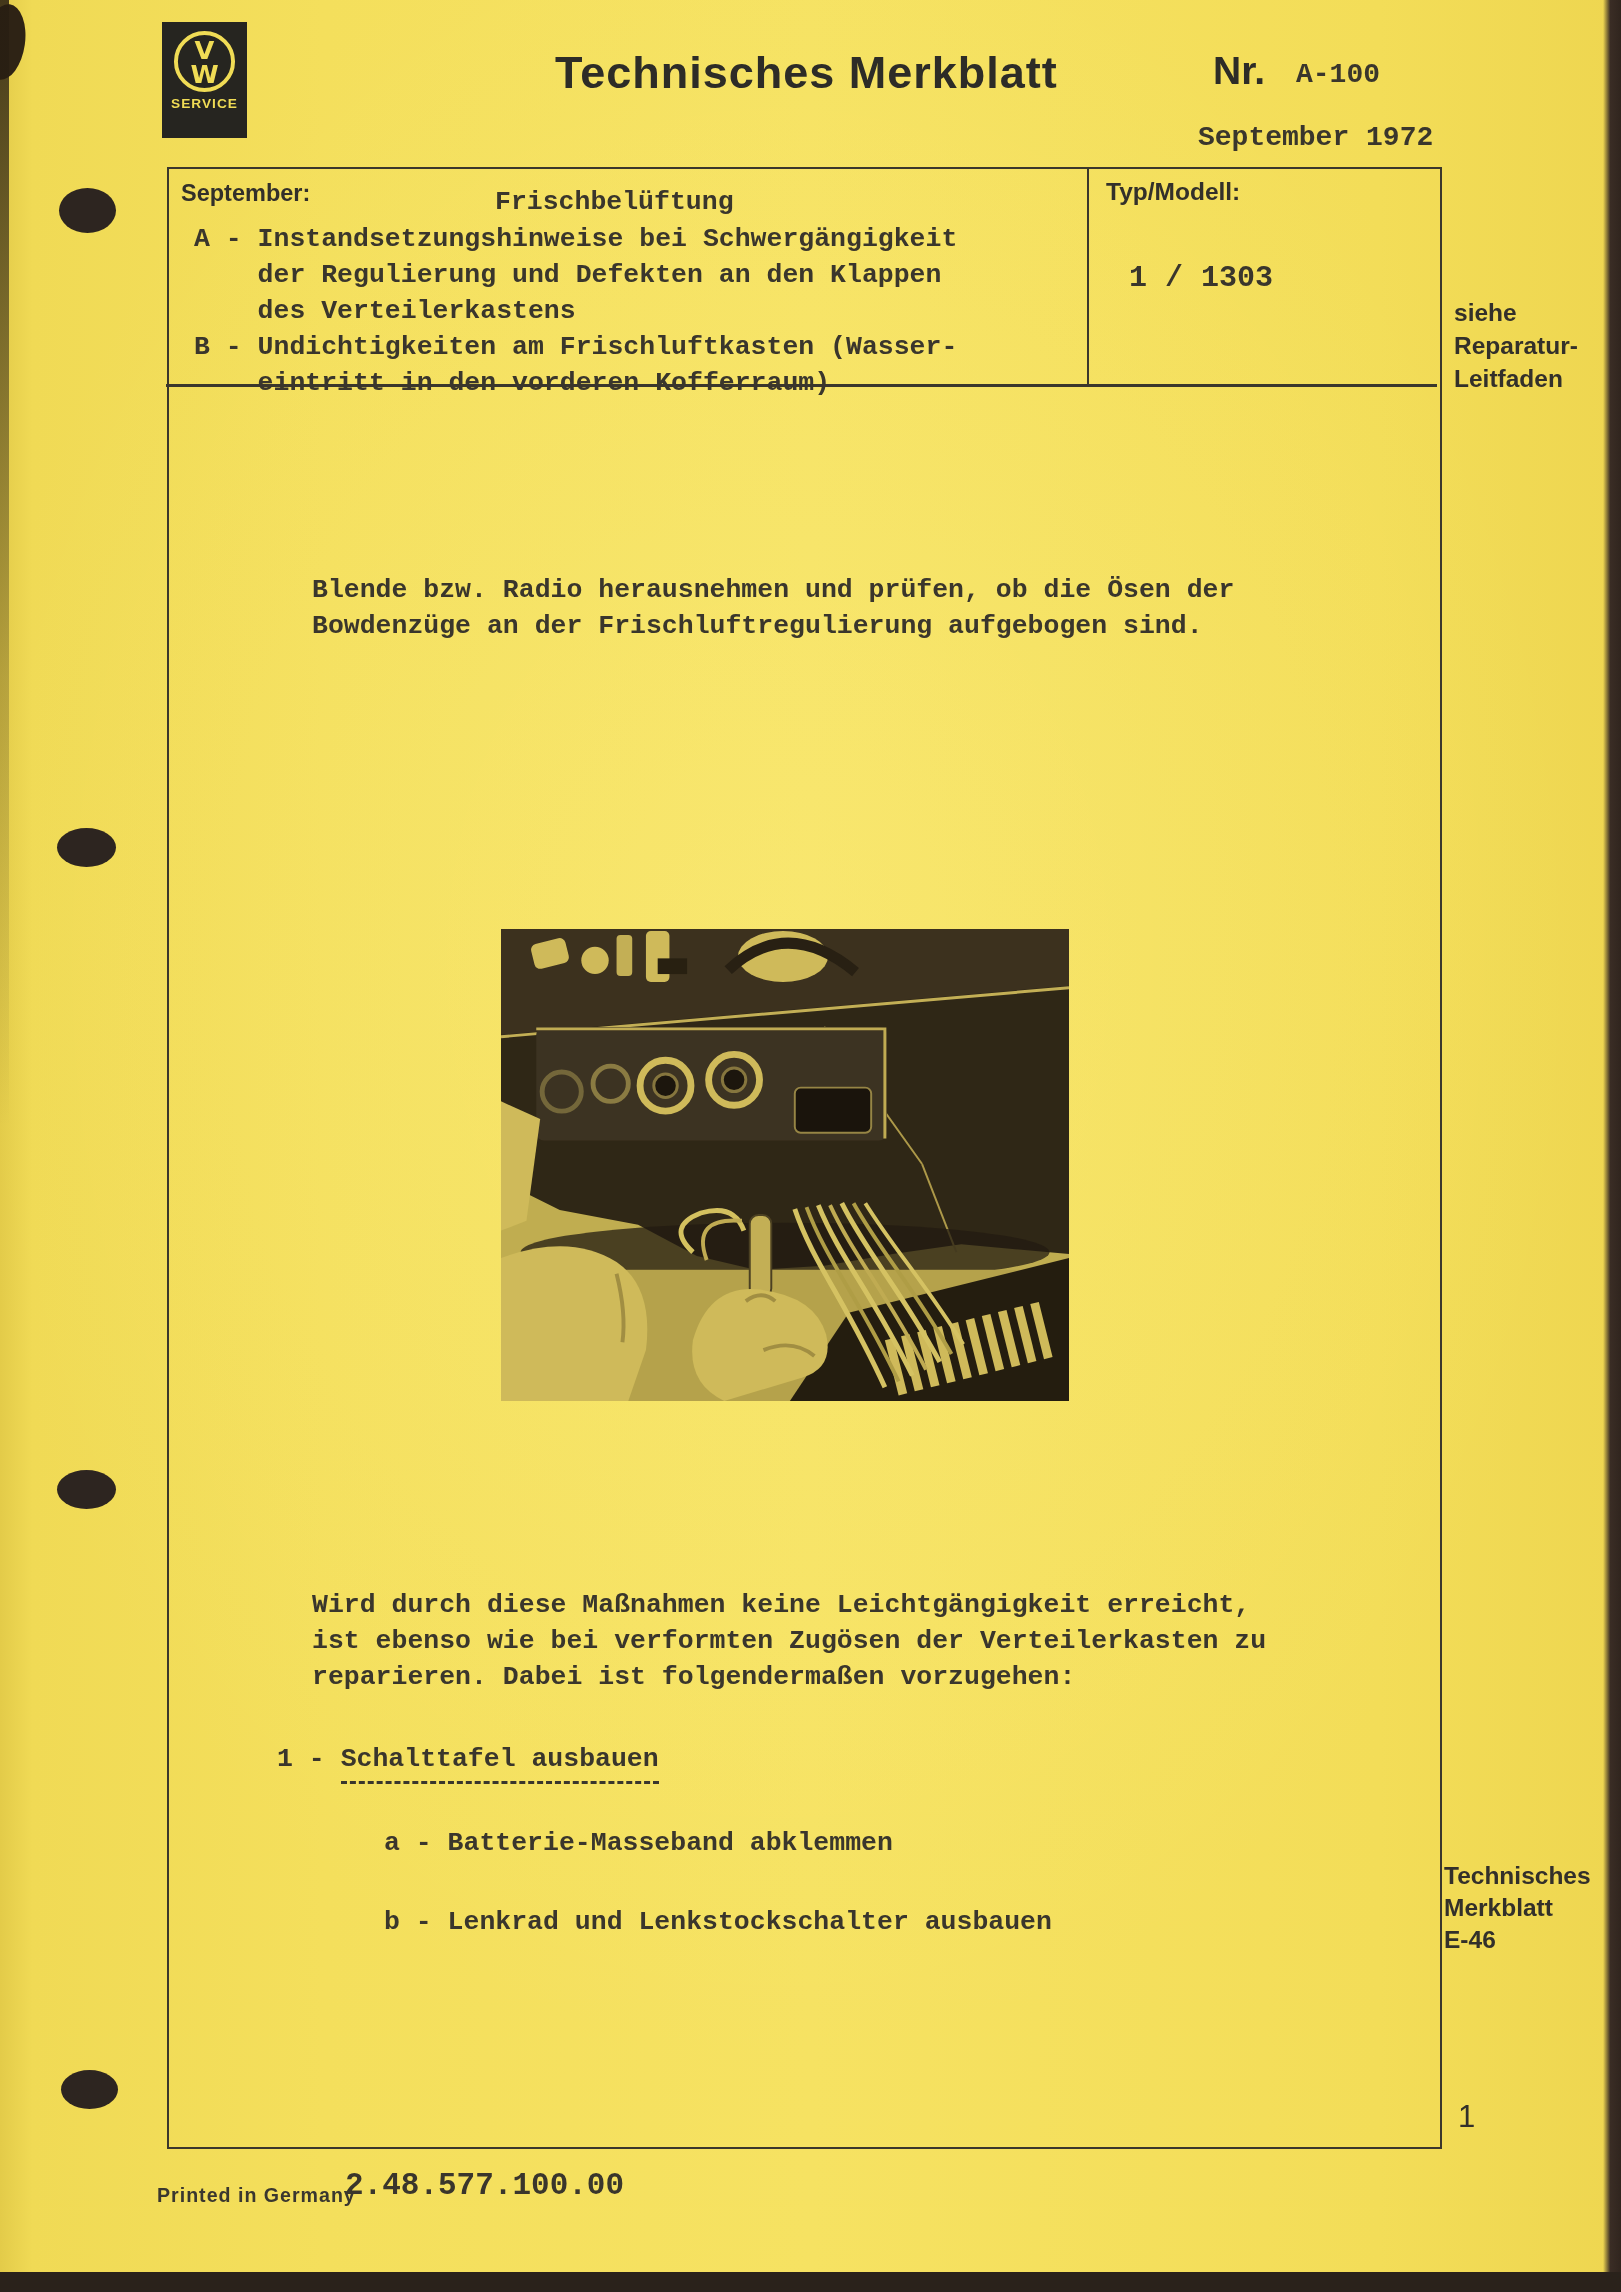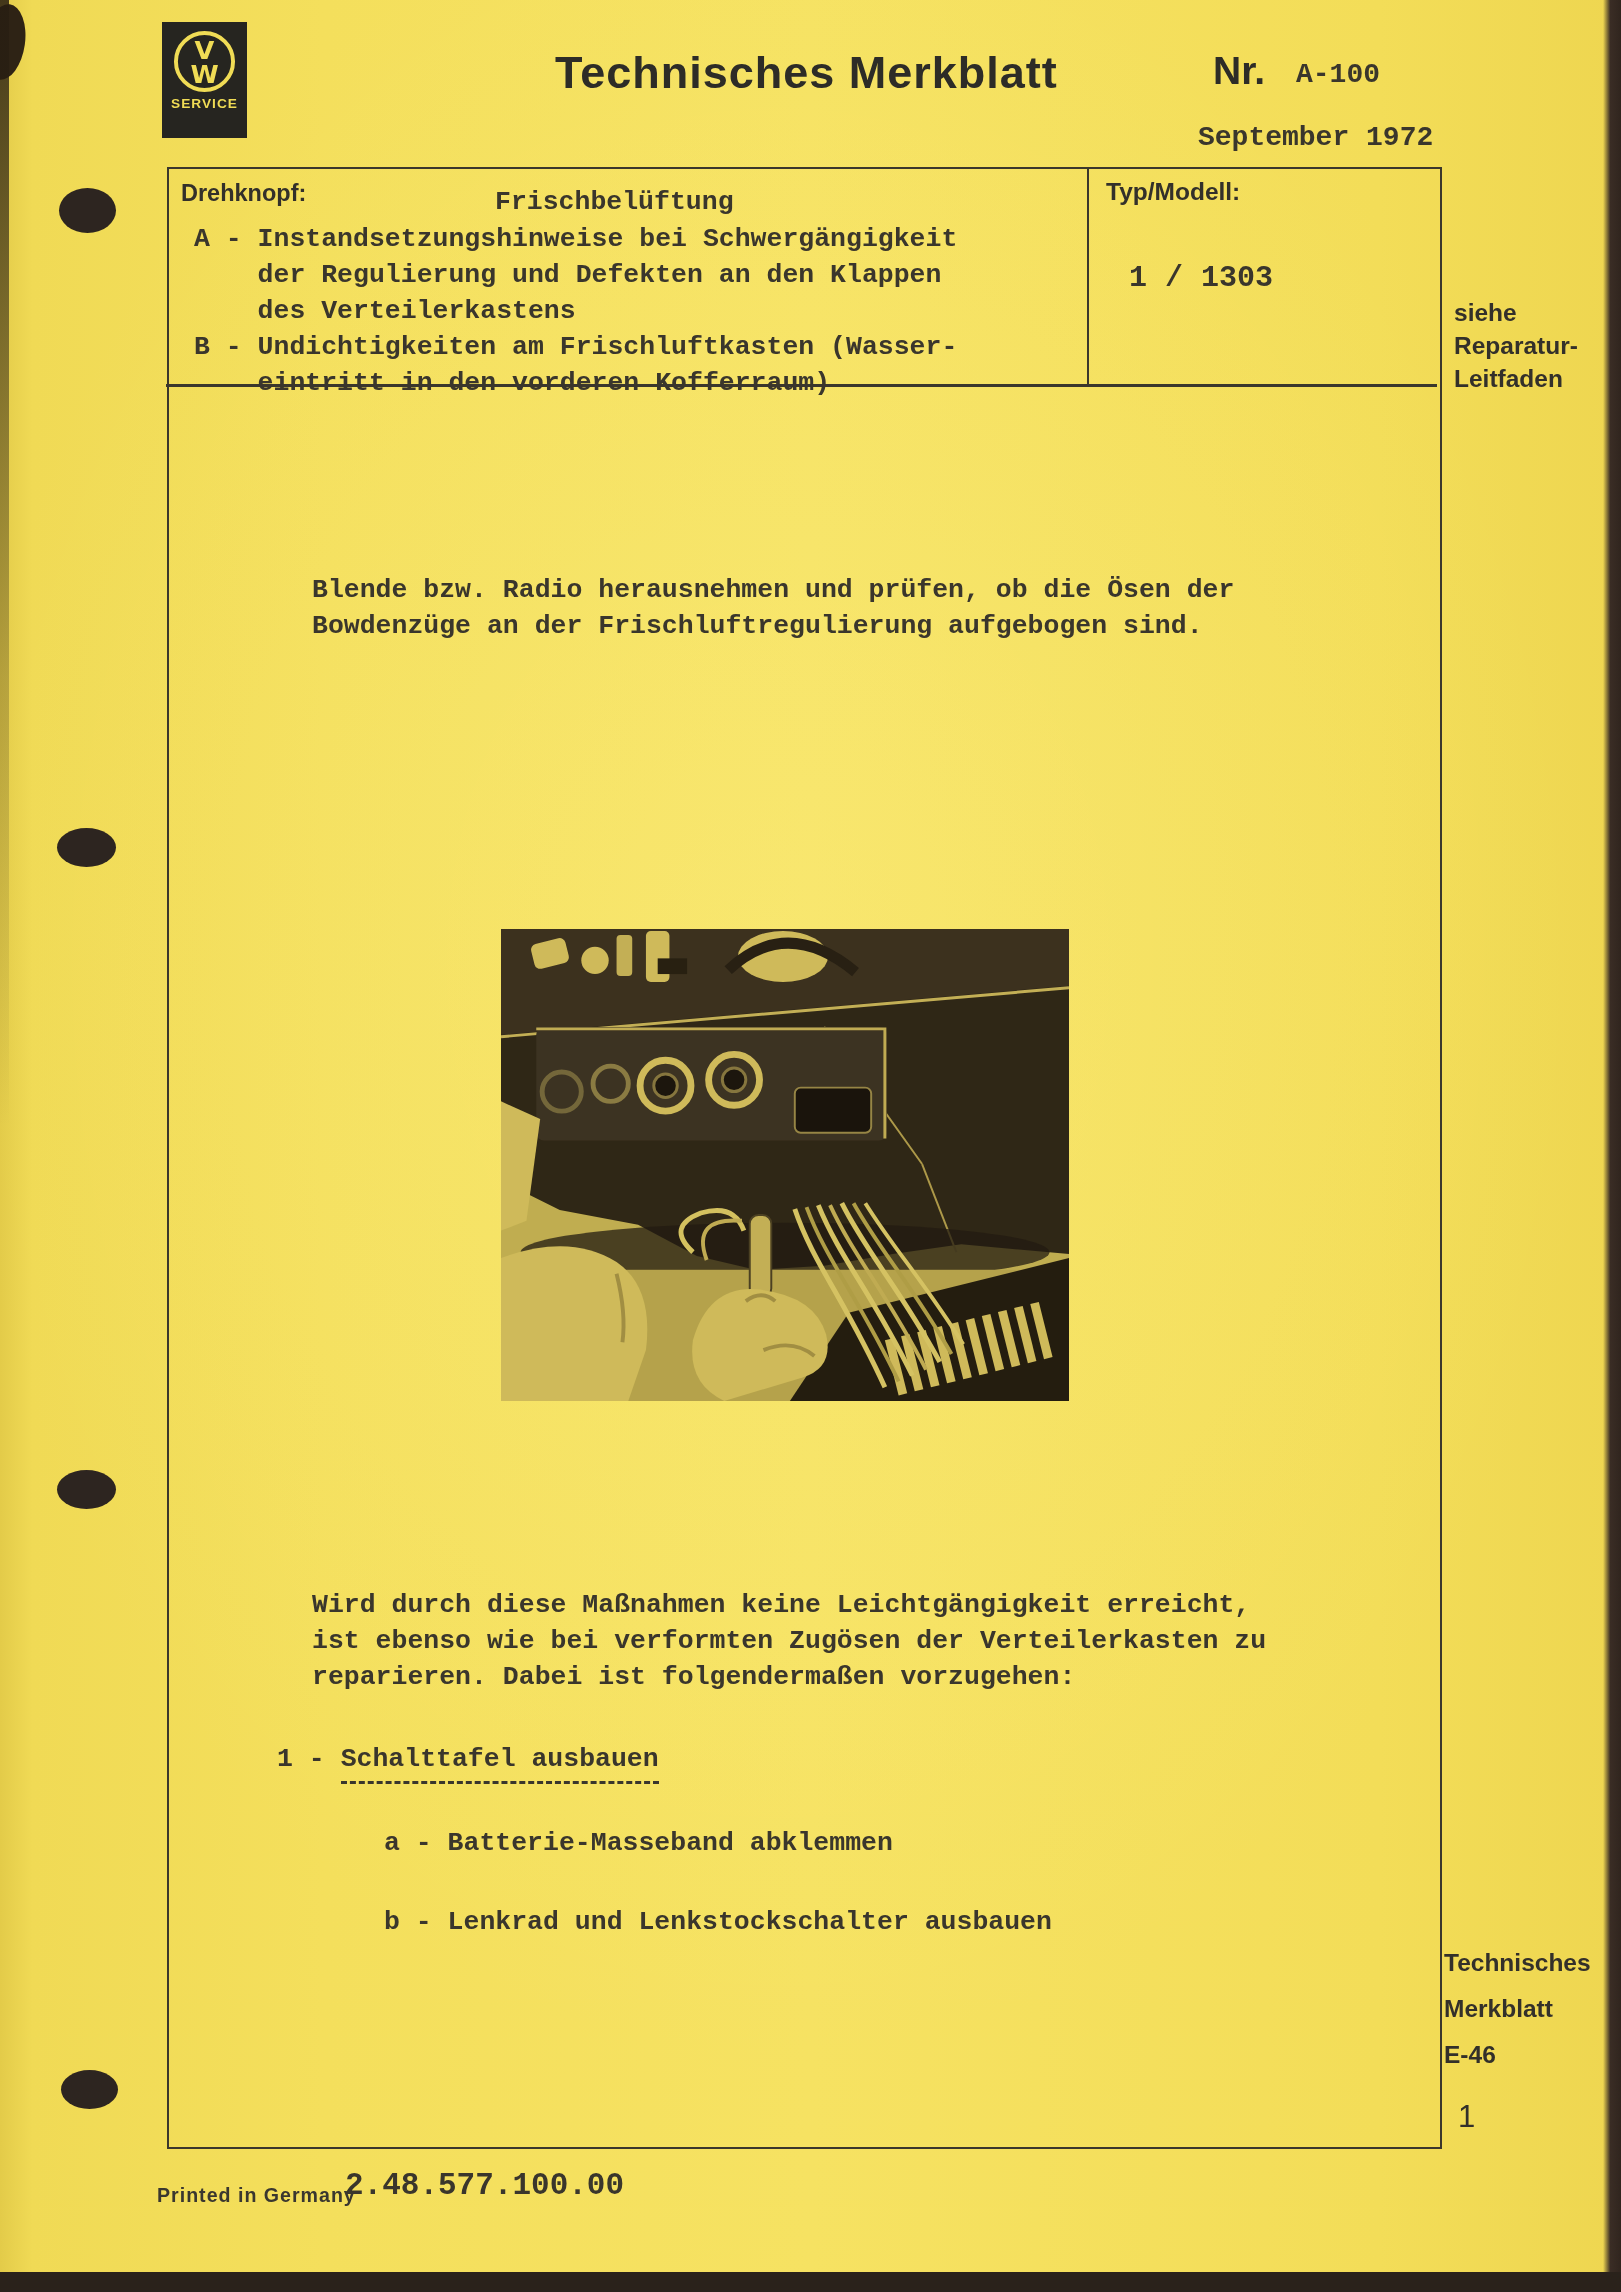--- a/index.html
+++ b/index.html
@@ -50,21 +50,21 @@
   .sec-a{position:absolute;left:245px;top:494px;}
   .sec-a .u{border-bottom:2.9px solid #3a362c;padding-bottom:2.9px;}
   .para1{position:absolute;left:312px;top:572px;}
   .para2{position:absolute;left:312px;top:712px;}
   .para3{position:absolute;left:312px;top:1555px;margin-top:32px;}
   .photo{position:absolute;left:501px;top:929px;width:568px;height:472px;}
   .step1{position:absolute;left:277px;top:1741px;}
   .step1 .du{border-bottom:3.9px dashed #3a362c;padding-bottom:6.9px;}
   .step1a{position:absolute;left:384px;top:1825px;}
   .step1b{position:absolute;left:384px;top:1904px;}
-  .mbref{position:absolute;left:1444px;top:1940px;font-size:24.5px;font-weight:bold;color:#33302a;line-height:46px;white-space:pre;}
+  .mbref{position:absolute;left:1444px;top:1860px;font-size:24.5px;font-weight:bold;color:#33302a;line-height:32px;white-space:pre;}
   .pagenum{position:absolute;left:1458px;top:2099px;font-size:31px;color:#33302a;}
   .printed{position:absolute;left:157px;top:2184px;font-size:19.6px;font-weight:bold;letter-spacing:1px;color:#3a372f;}
   .printcode{position:absolute;left:345px;top:2168px;font-family:"Liberation Mono",monospace;font-weight:700;font-size:31px;color:#3a362c;}
 </style>
 </head>
 <body>
 
 <div class="page">
 
   <div class="corner-blob"></div>
@@ -87,21 +87,21 @@
   <div class="title">Technisches Merkblatt</div>
   <div class="nr-label">Nr.</div>
   <div class="nr-value">A-100</div>
   <div class="date">September 1972</div>
 
   <div class="frame">
     <div class="hline"></div>
     <div class="vline"></div>
   </div>
 
-  <div class="betrifft label-sans">Drehknopf:</div>
+  <div class="betrifft label-sans">September:</div>
   <div class="subject mono">Frischbelüftung</div>
   <div class="subject-items mono">A - Instandsetzungshinweise bei Schwergängigkeit
     der Regulierung und Defekten an den Klappen
     des Verteilerkastens
 B - Undichtigkeiten am Frischluftkasten (Wasser-
     eintritt in den vorderen Kofferraum)</div>
   <div class="typlabel">Typ/Modell:</div>
   <div class="typvalue">1 / 1303</div>
   <div class="siehe">siehe
 Reparatur-

